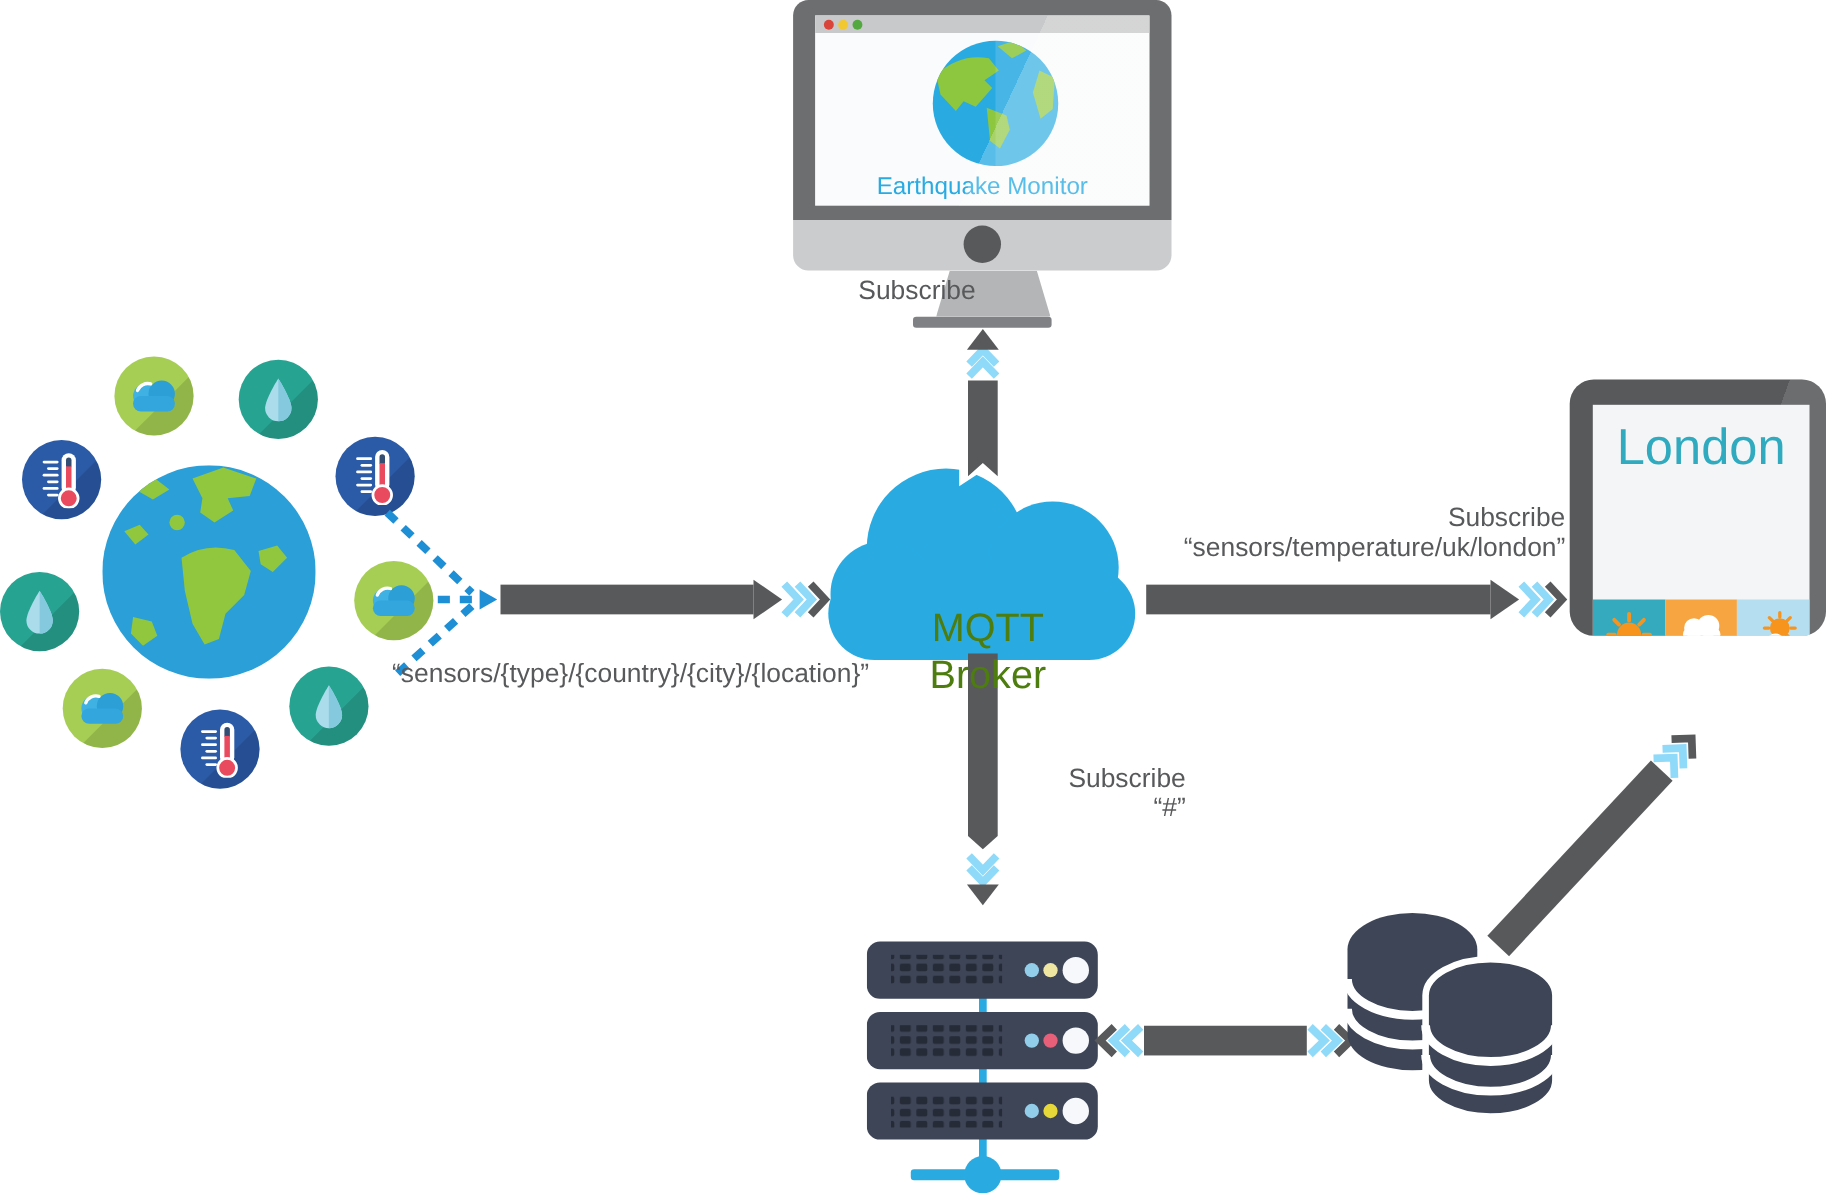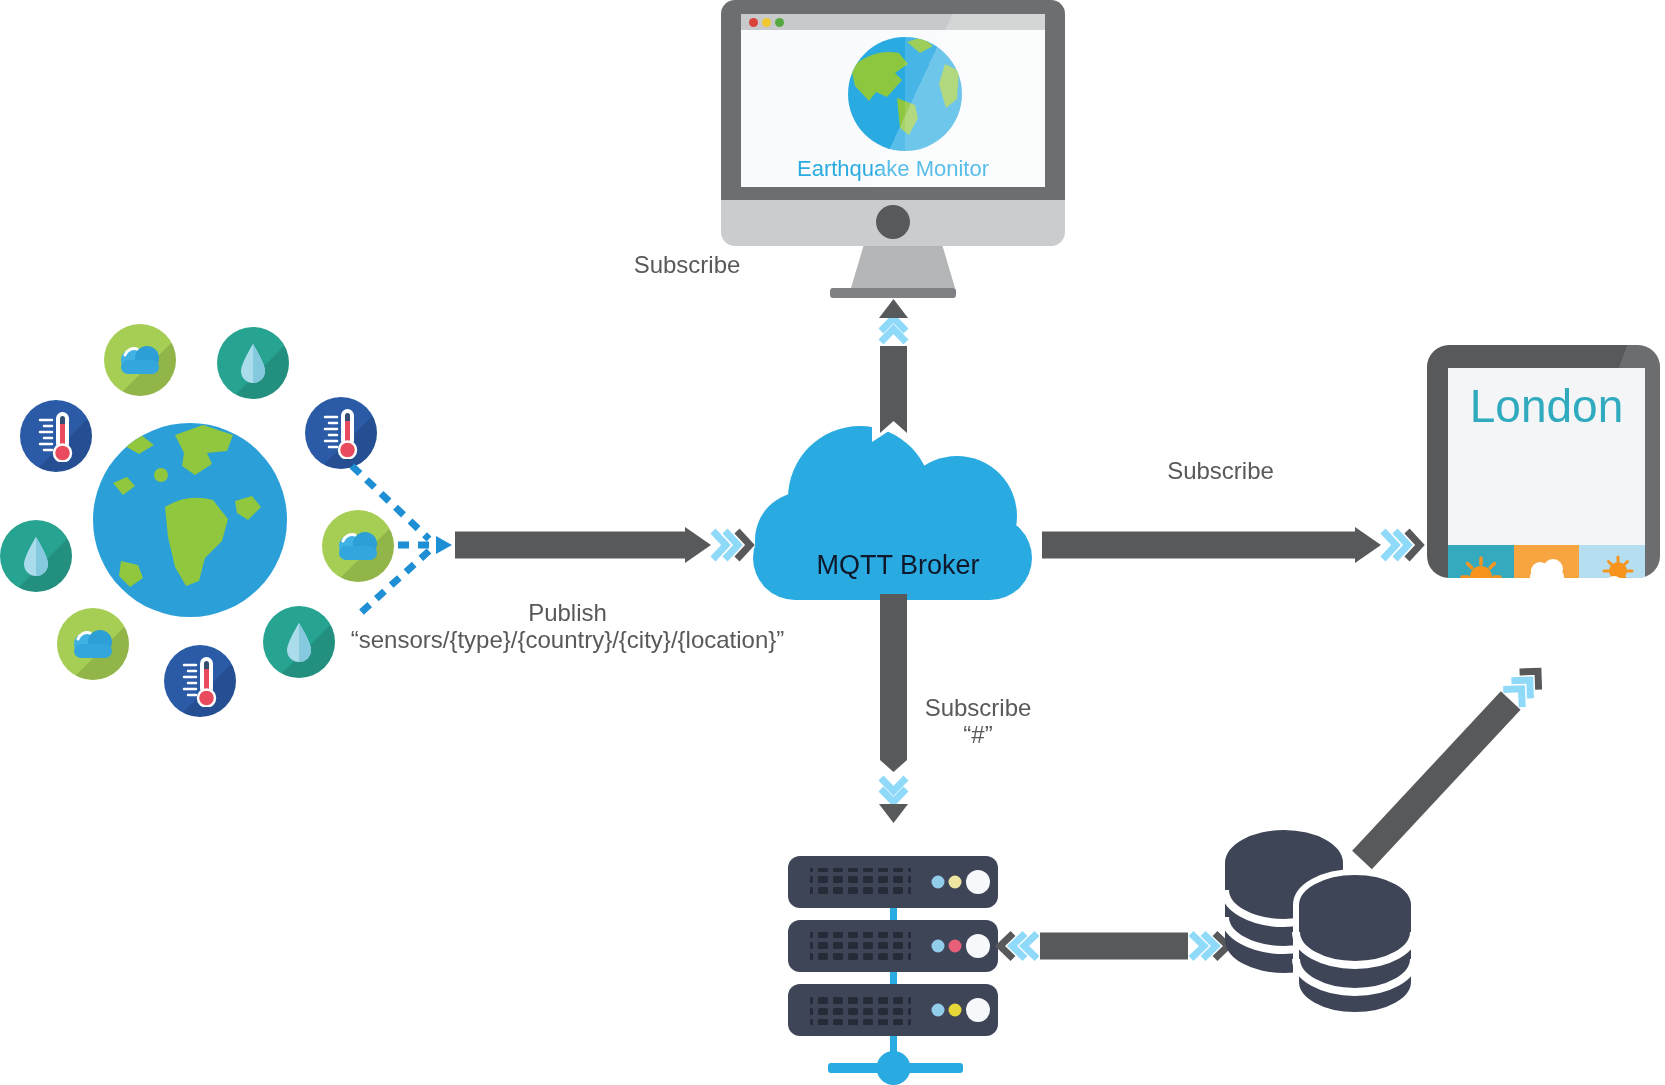--- a/index.html
+++ b/index.html
@@ -1,21 +1,21 @@
 <!DOCTYPE html>
 <html><head>
 <meta charset="utf-8">
 <style>
   html,body{margin:0;padding:0;background:#fff;}
   .diagram{position:relative;width:1665px;height:1085px;background:#fff;overflow:hidden;
            font-family:"Liberation Sans",sans-serif;}
   .abs{position:absolute;}
   
-  .lbl{position:absolute;color:#58595b;font-size:24px;line-height:27px;text-align:center;}
-  .broker-lbl{position:absolute;color:#0f172a;font-size:27px;text-align:center;}
+  .lbl{position:absolute;color:#58595b;font-size:24px;line-height:27px;text-align:right;}
+  .broker-lbl{position:absolute;color:#4d7c0f;font-size:36px;text-align:center;}
   
   .mon-bezel{position:absolute;left:721px;top:0;width:344px;height:200px;background:#6d6e70;
              border-radius:14px 14px 0 0;}
   .mon-screen{position:absolute;left:20px;top:14px;width:304px;height:173px;background:#fafbfc;overflow:hidden;}
   .mon-titlebar{position:absolute;left:0;top:0;width:100%;height:16px;background:#c8c9ca;}
   .dot{position:absolute;top:4px;width:9px;height:9px;border-radius:50%;}
   .mon-apptext{position:absolute;left:0;bottom:5px;width:100%;text-align:center;
                color:#29abe2;font-size:22px;}
   .mon-glare{position:absolute;inset:0;background:linear-gradient(115deg,rgba(255,255,255,0) 55%,rgba(255,255,255,0.22) 55%);pointer-events:none;}
   .mon-chin{position:absolute;left:721px;top:200px;width:344px;height:46px;background:#cbccce;
@@ -361,25 +361,25 @@
       <path d="M0,33 a59,33 0 0 1 118,0 v77 a59,33 0 0 1 -118,0 z" fill="#3e4557" stroke="#fff" stroke-width="6"></path>
       <path d="M0,60 a59,33 0 0 0 118,0" stroke="#fff" stroke-width="8" fill="none"></path>
       <path d="M0,87 a59,33 0 0 0 118,0" stroke="#fff" stroke-width="8" fill="none"></path>
     </g>
   </svg>
 
   <div class="lbl" style="left:487px;top:251px;width:400px">
     <div>Subscribe</div>
   </div>
   <div class="lbl" style="left:345px;top:599px;width:445px">
-    <div>Publish</div>
     <div>“sensors/{type}/{country}/{city}/{location}”</div>
   </div>
   <div class="lbl" style="left:1018px;top:457px;width:405px">
     <div>Subscribe</div>
+    <div>“sensors/temperature/uk/london”</div>
   </div>
   <div class="lbl" style="left:878px;top:694px;width:200px">
     <div>Subscribe</div>
     <div>“#”</div>
   </div>
 
   <div class="broker-lbl" style="left:798px;top:550px;width:200px">MQTT Broker</div>
 
 </div>
 

